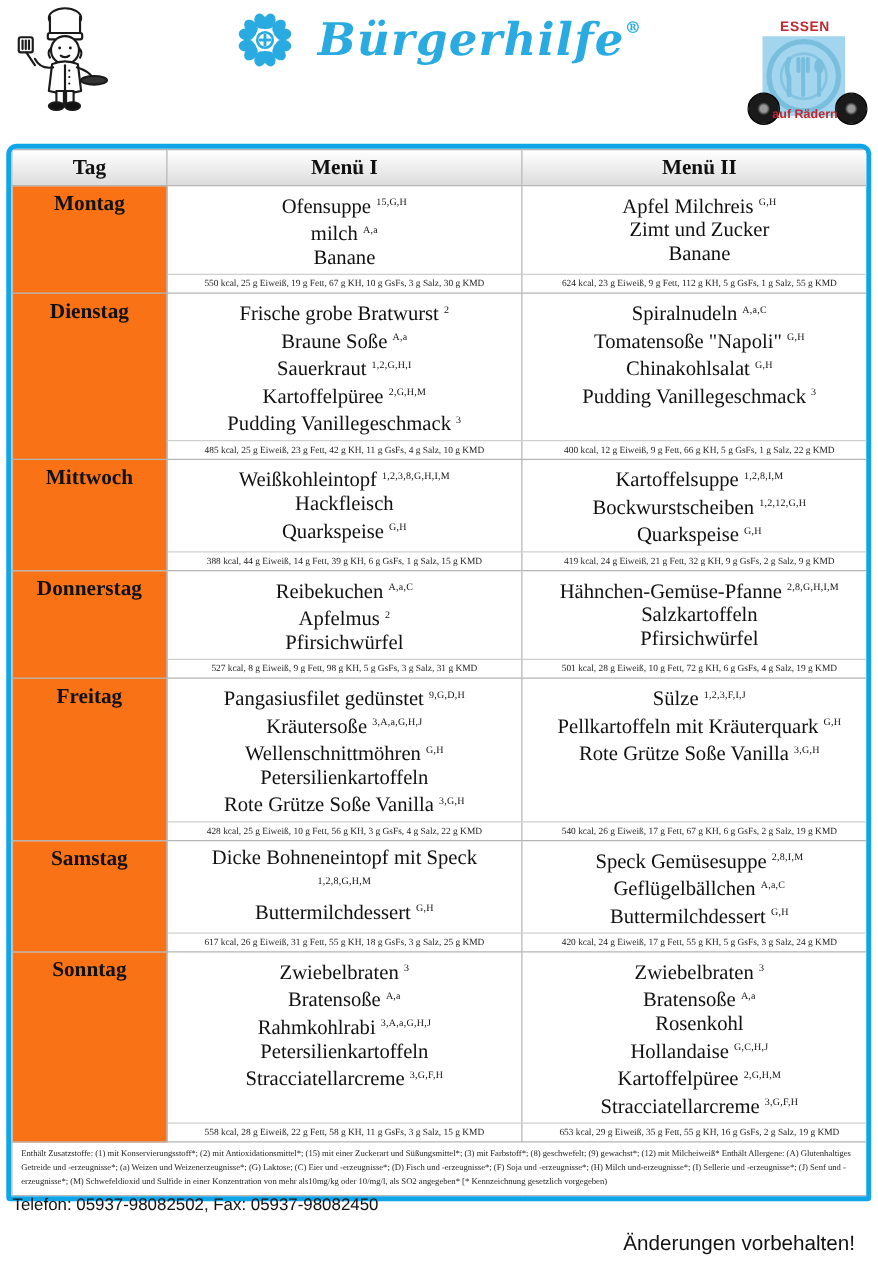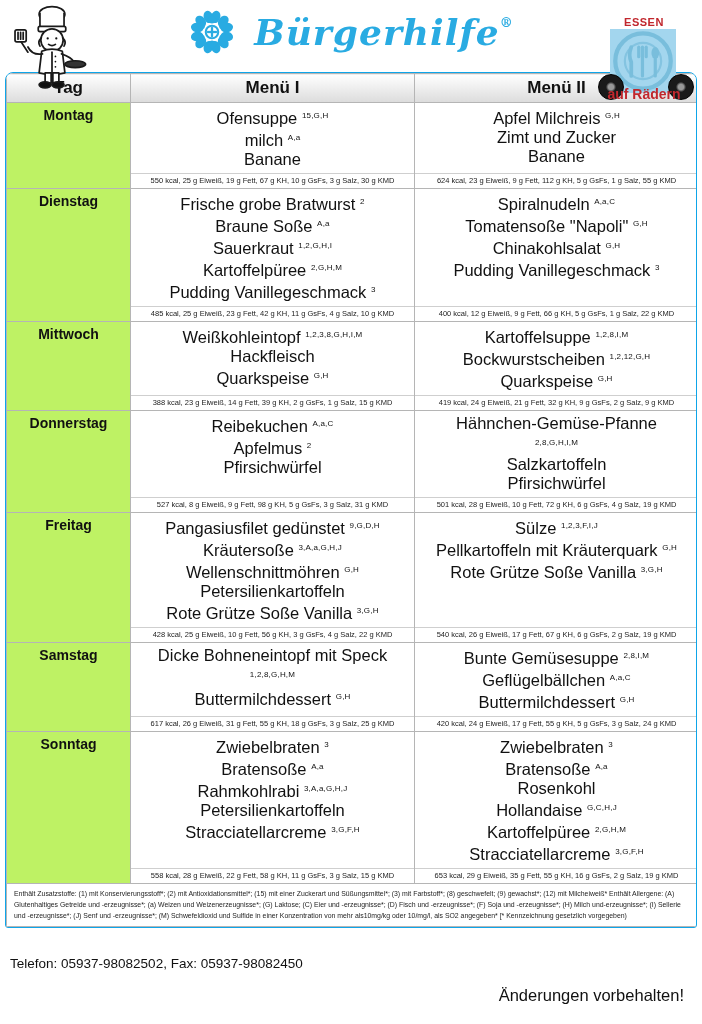--- a/index.html
+++ b/index.html
@@ -1,49 +1,49 @@
 <!DOCTYPE html>
 <html lang="de"><head>
 <meta charset="utf-8">
 <style>
   * { margin:0; padding:0; box-sizing:border-box; }
   html,body { width:702px; height:1024px; background:#fff; overflow:hidden; }
   body { font-family:"Liberation Sans", sans-serif; color:#111; position:relative; }
 
   
-  .header { position:relative; height:72px; }
+  .header { position:relative; height:115px; }
   .chef { position:absolute; left:8px; top:4px; width:88px; height:86px; }
   .brand-row { position:absolute; left:150px; top:4px; width:400px; height:56px;
                display:flex; align-items:center; justify-content:center; gap:16px; }
   .flower { width:52px; height:52px; flex:0 0 auto; }
   .brand-name { font-family:"DejaVu Serif", serif; font-style:italic; font-weight:bold;
                 font-size:36px; color:#29abe2; letter-spacing:1px; line-height:1; }
   .brand-name sup { font-size:13px; vertical-align:18px; }
   .plan-title { position:absolute; left:100px; top:58px; width:480px; text-align:center;
                 font-size:23px; font-weight:bold; letter-spacing:0.2px; }
   .eat-logo { position:absolute; right:6px; top:16px; width:104px; height:90px; }
   .eat-top { text-align:center; color:#c1272d; font-weight:bold; font-size:11px; letter-spacing:0.5px; }
   .eat-square { position:absolute; left:18px; top:13px; width:66px; height:64px; background:#a3d6ee; }
   .eat-square svg { width:100%; height:100%; }
   .wheel { position:absolute; width:26px; height:26px; border-radius:50%;
            background:radial-gradient(circle at 50% 50%, #999 0 16%, #1a1a1a 30% 100%);
            border:1px solid #000; top:58px; }
   .wheel.left { left:6px; } .wheel.right { right:2px; }
   .eat-bottom { position:absolute; left:0; right:0; top:70px; text-align:center;
-                color:#c1272d; font-weight:bold; font-size:14px; }
+                color:#c1272d; font-weight:bold; font-size:10px; }
 
   
-  .table-wrap { margin:0 5px; border:1px solid #0ea5e9; border-radius:8px 8px 3px 3px; overflow:hidden; }
+  .table-wrap { margin:0 5px; border:4px solid #0ea5e9; border-radius:8px 8px 3px 3px; overflow:hidden;font-family:Liberation Serif, serif; }
   table { width:100%; border-collapse:collapse; table-layout:fixed; }
   col.c-day { width:124px; } col.c-m1 { width:284px; } col.c-m2 { width:284px; }
   th, td { border:1px solid #b5b5b5; }
   thead th { height:29px; font-size:17px; font-weight:bold; text-align:center;
              background:linear-gradient(#ffffff, #dcdcdc); }
-  td.day-cell { vertical-align:top; text-align:center; font-weight:bold; font-size:14px;
-                padding-top:4px; background:#bef264; }
+  td.day-cell { vertical-align:top; text-align:center; font-weight:bold; font-size:17px;
+                padding-top:4px; background:#f97316; }
   td.menu-cell { vertical-align:top; text-align:center; padding:3px 19px 4px; border-bottom:none;margin-left:48px; }
   .item { font-size:16.5px; line-height:19px; }
   .item sup.codes { font-size:8px; vertical-align:6px; letter-spacing:0.2px; }
   td.nut-cell { border-top:1px solid #cfcfcf; text-align:center; font-size:7.5px;
                 color:#1c1c1c; padding:2px 2px 3px;margin-top:32px; }
   tr.nutrition-row td { height:13px; }
   td.legend-cell { padding:4px 7px 5px; font-size:6.9px; line-height:1.6; color:#1c1c1c;
                    text-align:left; }
 
   
@@ -212,21 +212,21 @@
             <div class="item"><span>Hackfleisch</span></div>
             <div class="item"><span>Quarkspeise</span> <sup class="codes">G,H</sup></div>
           </td>
           <td class="menu-cell">
             <div class="item"><span>Kartoffelsuppe</span> <sup class="codes">1,2,8,I,M</sup></div>
             <div class="item"><span>Bockwurstscheiben</span> <sup class="codes">1,2,12,G,H</sup></div>
             <div class="item"><span>Quarkspeise</span> <sup class="codes">G,H</sup></div>
           </td>
         </tr>
         <tr class="nutrition-row">
-          <td class="nut-cell">388 kcal, 23 g Eiweiß, 14 g Fett, 39 g KH, 2 g GsFs, 1 g Salz, 15 g KMD</td>
+          <td class="nut-cell">388 kcal, 44 g Eiweiß, 14 g Fett, 39 g KH, 6 g GsFs, 1 g Salz, 15 g KMD</td>
           <td class="nut-cell">419 kcal, 24 g Eiweiß, 21 g Fett, 32 g KH, 9 g GsFs, 2 g Salz, 9 g KMD</td>
         </tr>
         <tr>
           <td class="day-cell" rowspan="2">Donnerstag</td>
           <td class="menu-cell">
             <div class="item"><span>Reibekuchen</span> <sup class="codes">A,a,C</sup></div>
             <div class="item"><span>Apfelmus</span> <sup class="codes">2</sup></div>
             <div class="item"><span>Pfirsichwürfel</span></div>
           </td>
           <td class="menu-cell">
@@ -258,21 +258,21 @@
           <td class="nut-cell">428 kcal, 25 g Eiweiß, 10 g Fett, 56 g KH, 3 g GsFs, 4 g Salz, 22 g KMD</td>
           <td class="nut-cell">540 kcal, 26 g Eiweiß, 17 g Fett, 67 g KH, 6 g GsFs, 2 g Salz, 19 g KMD</td>
         </tr>
         <tr>
           <td class="day-cell" rowspan="2">Samstag</td>
           <td class="menu-cell">
             <div class="item"><span>Dicke Bohneneintopf mit Speck</span> <sup class="codes">1,2,8,G,H,M</sup></div>
             <div class="item"><span>Buttermilchdessert</span> <sup class="codes">G,H</sup></div>
           </td>
           <td class="menu-cell">
-            <div class="item"><span>Bunte Gemüsesuppe</span> <sup class="codes">2,8,I,M</sup></div>
+            <div class="item"><span>Speck Gemüsesuppe</span> <sup class="codes">2,8,I,M</sup></div>
             <div class="item"><span>Geflügelbällchen</span> <sup class="codes">A,a,C</sup></div>
             <div class="item"><span>Buttermilchdessert</span> <sup class="codes">G,H</sup></div>
           </td>
         </tr>
         <tr class="nutrition-row">
           <td class="nut-cell">617 kcal, 26 g Eiweiß, 31 g Fett, 55 g KH, 18 g GsFs, 3 g Salz, 25 g KMD</td>
           <td class="nut-cell">420 kcal, 24 g Eiweiß, 17 g Fett, 55 g KH, 5 g GsFs, 3 g Salz, 24 g KMD</td>
         </tr>
         <tr>
           <td class="day-cell" rowspan="2">Sonntag</td>

